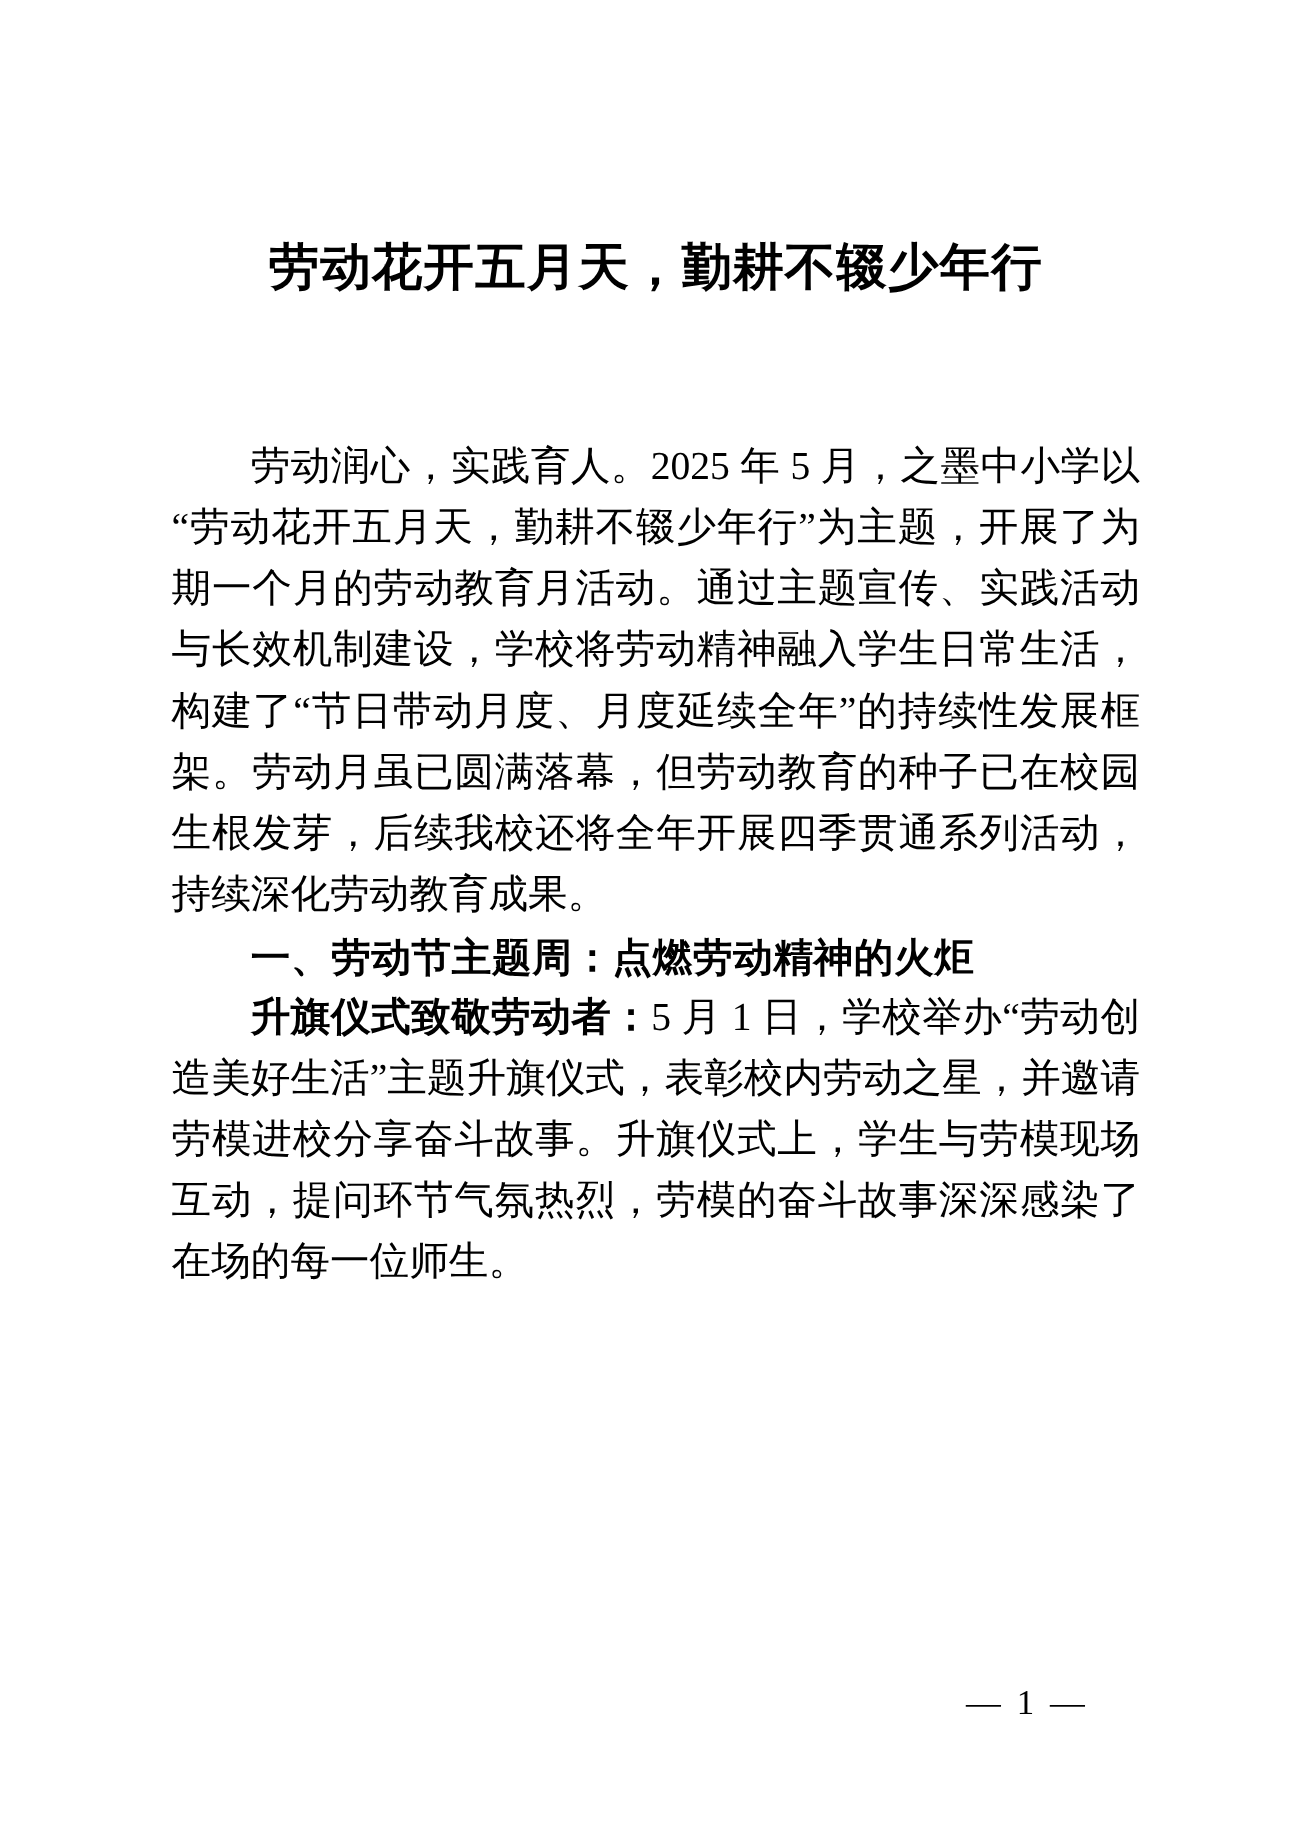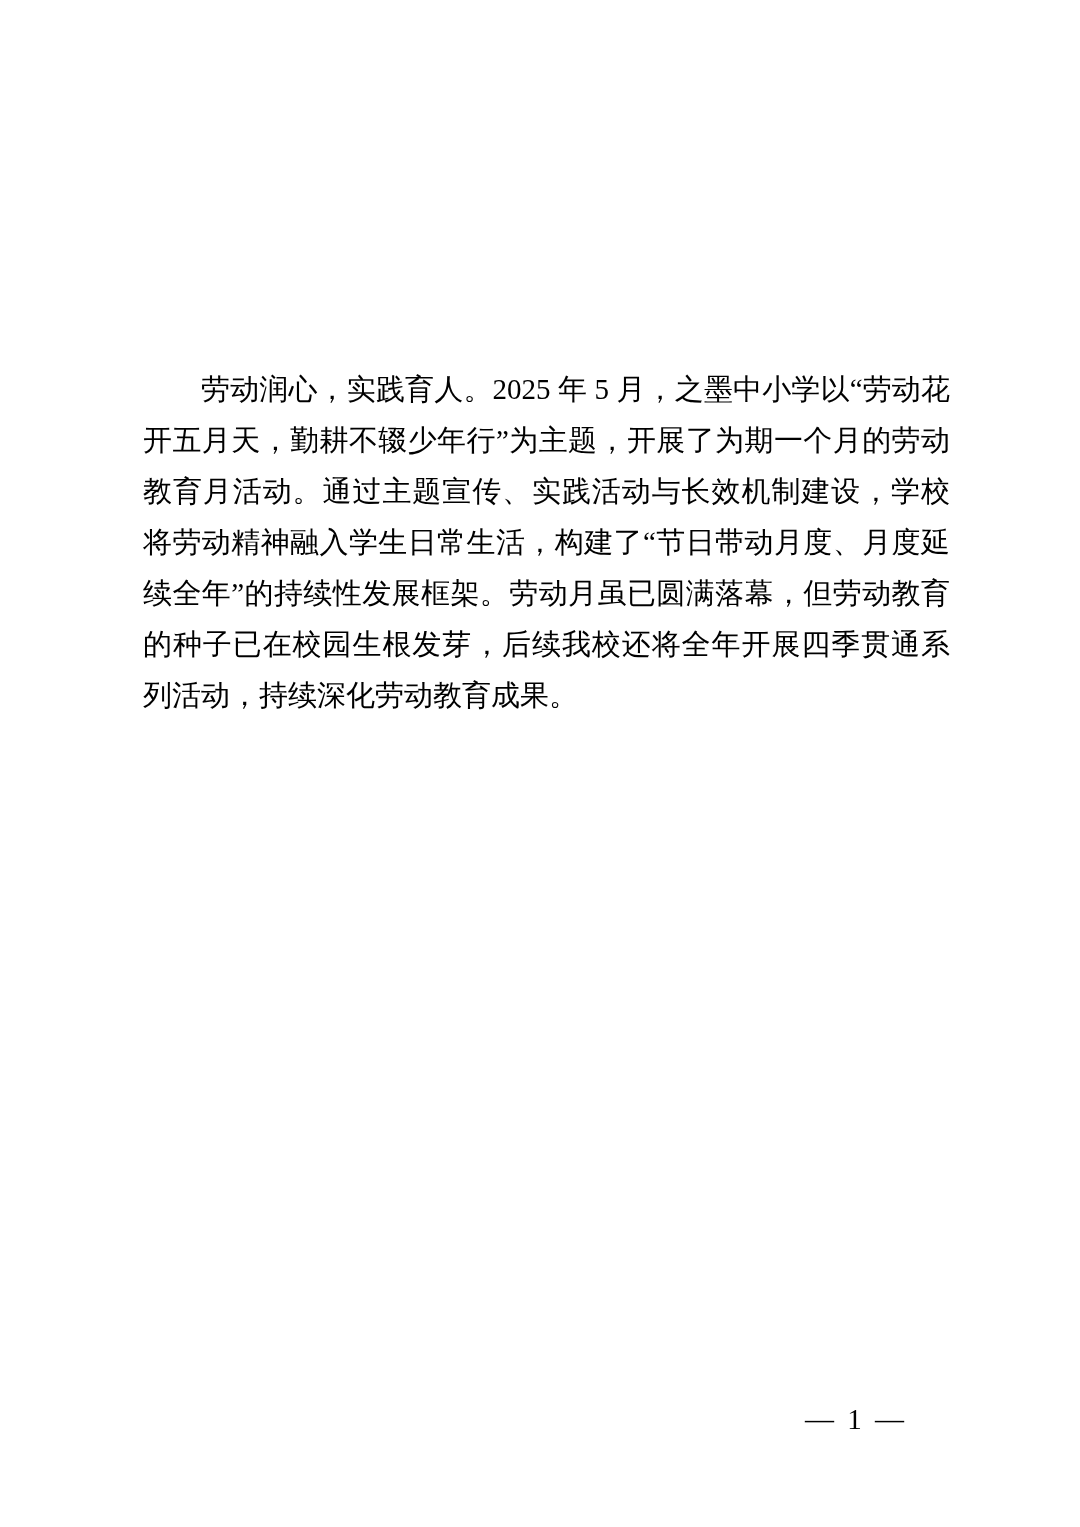--- a/index.html
+++ b/index.html
@@ -26,21 +26,21 @@
     font-size: 42px;
     line-height: 64px;
     letter-spacing: 1px;
     white-space: nowrap;
   }
   .doc-body {
     position: absolute;
     top: 364px;
     left: 143px;
     width: 807px;
-    font-size: 29px;
+    font-size: 33px;
     line-height: 51px;
     text-align: justify;
   }
   .para {
     margin: 0;
     text-indent: 2em;
   }
   .para.heading {
     font-family: "Liberation Sans", "DejaVu Sans", sans-serif;
     font-weight: bold;
@@ -58,26 +58,29 @@
     letter-spacing: 3px;
     white-space: nowrap;
   }
 </style>
 </head>
 <body>
 
 <div class="page">
 
   <div class="doc-title">
+    <div class="title-line">劳动花开五月天，勤耕不辍少年行</div>
   </div>
 
   <div class="doc-body">
     <p class="para"><span>劳动润心，实践育人。2025 年 5 月，之墨中小学以“劳动花开五月天，勤耕不辍少年行”为主题，开展了为期一个月的劳动教育月活动。通过主题宣传、实践活动与长效机制建设，学校将劳动精神融入学生日常生活，构建了“节日带动月度、月度延续全年”的持续性发展框架。劳动月虽已圆满落幕，但劳动教育的种子已在校园生根发芽，后续我校还将全年开展四季贯通系列活动，持续深化劳动教育成果。</span></p>
 
+    <p class="para heading">一、劳动节主题周：点燃劳动精神的火炬</p>
 
 
+    <p class="para"><span class="lead">升旗仪式致敬劳动者：</span><span>5 月 1 日，学校举办“劳动创造美好生活”主题升旗仪式，表彰校内劳动之星，并邀请劳模进校分享奋斗故事。升旗仪式上，学生与劳模现场互动，提问环节气氛热烈，劳模的奋斗故事深深感染了在场的每一位师生。</span></p>
 
 
   </div>
 
   <div class="page-number">— 1 —</div>
 
 </div>
 
 </body></html>

